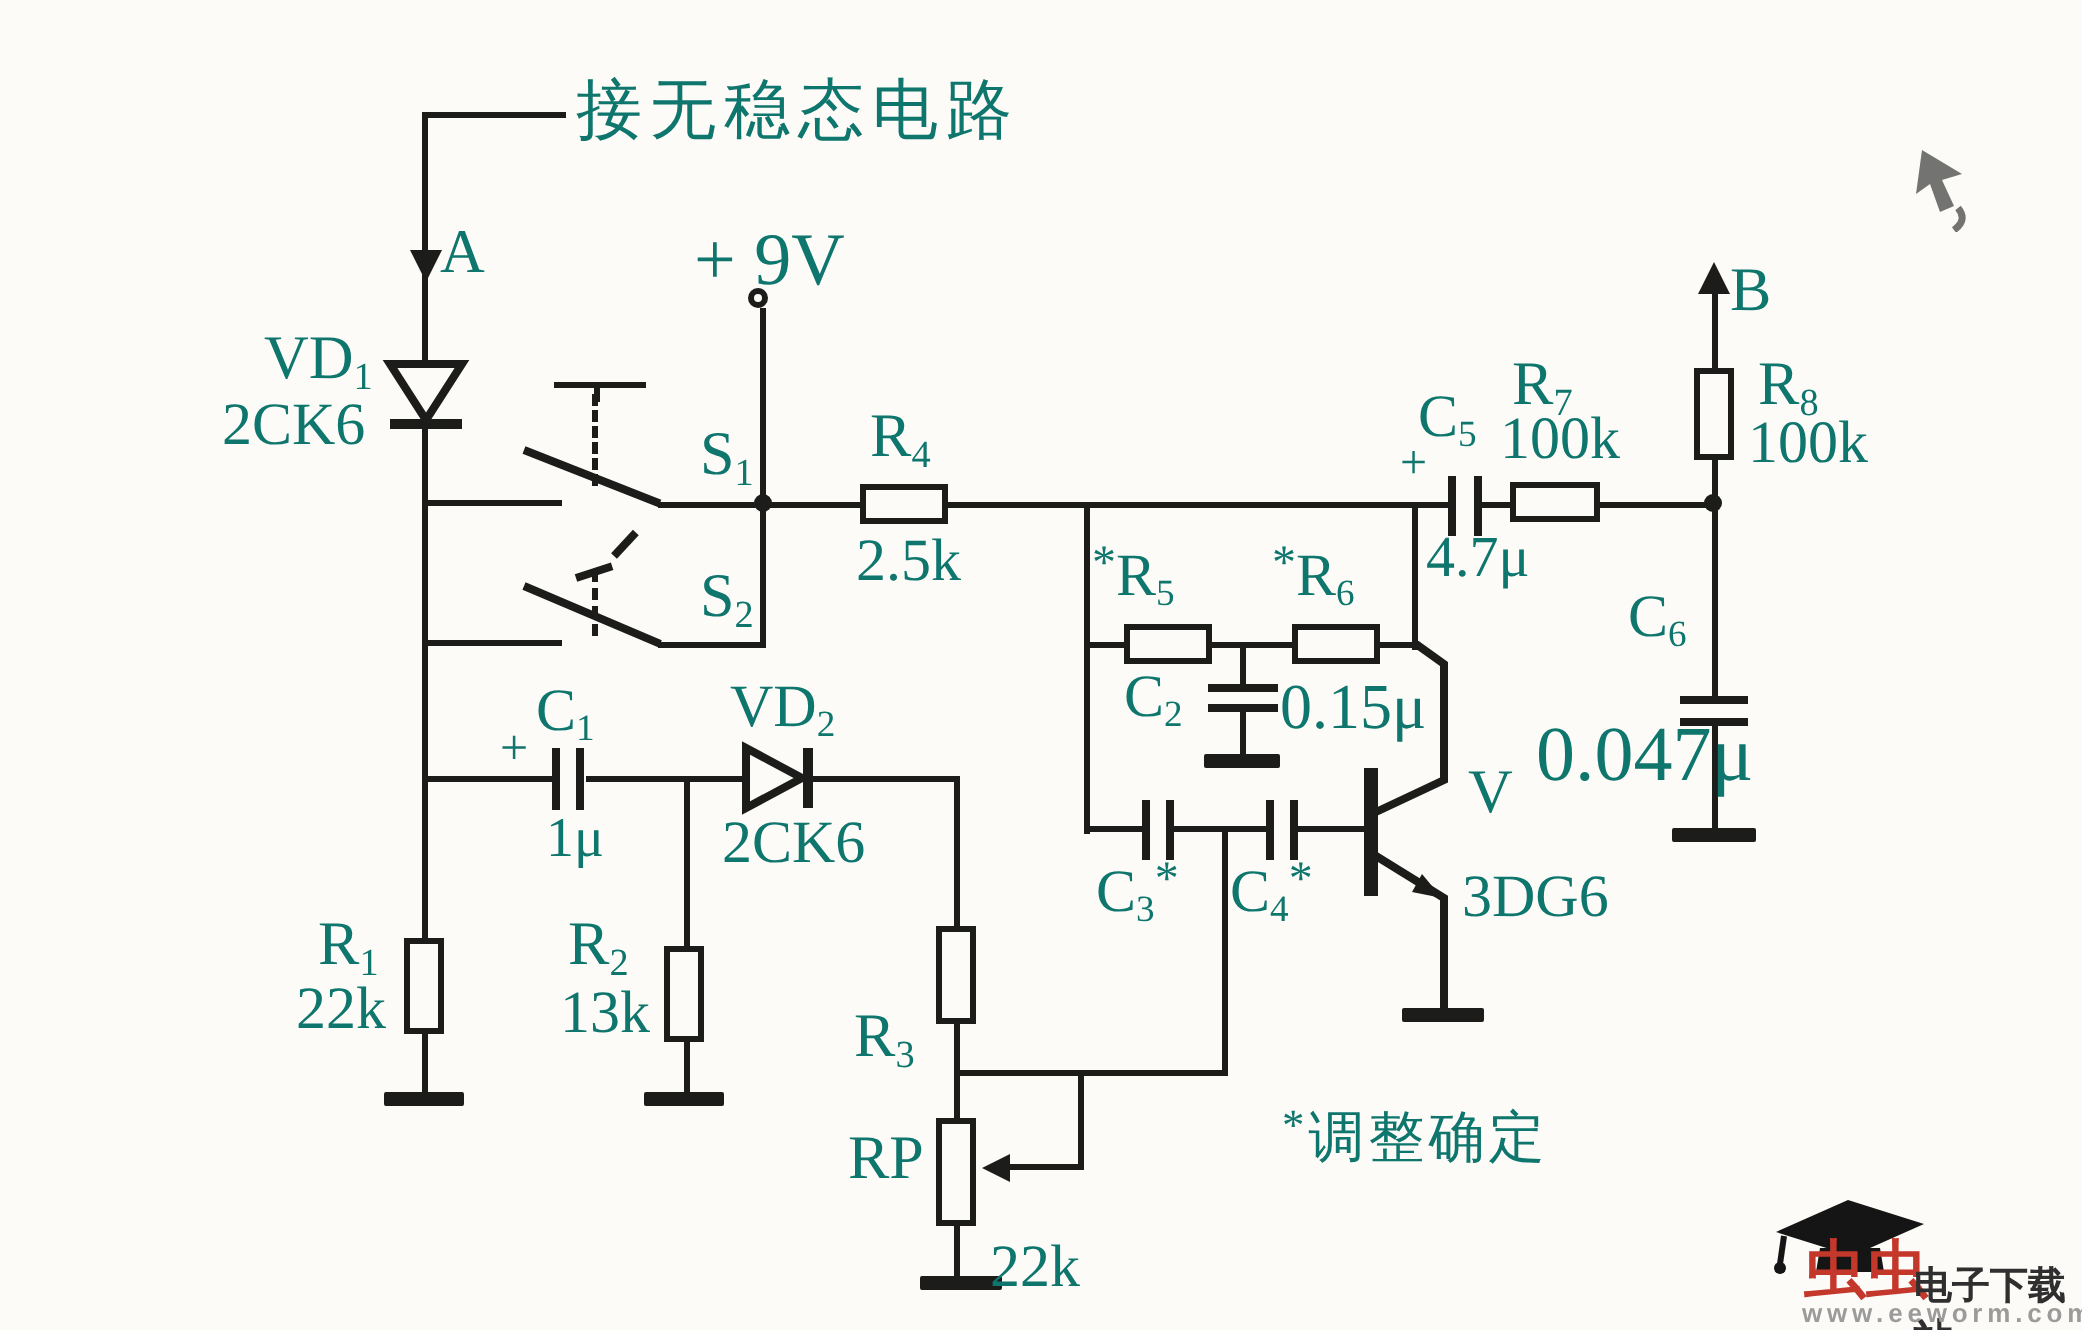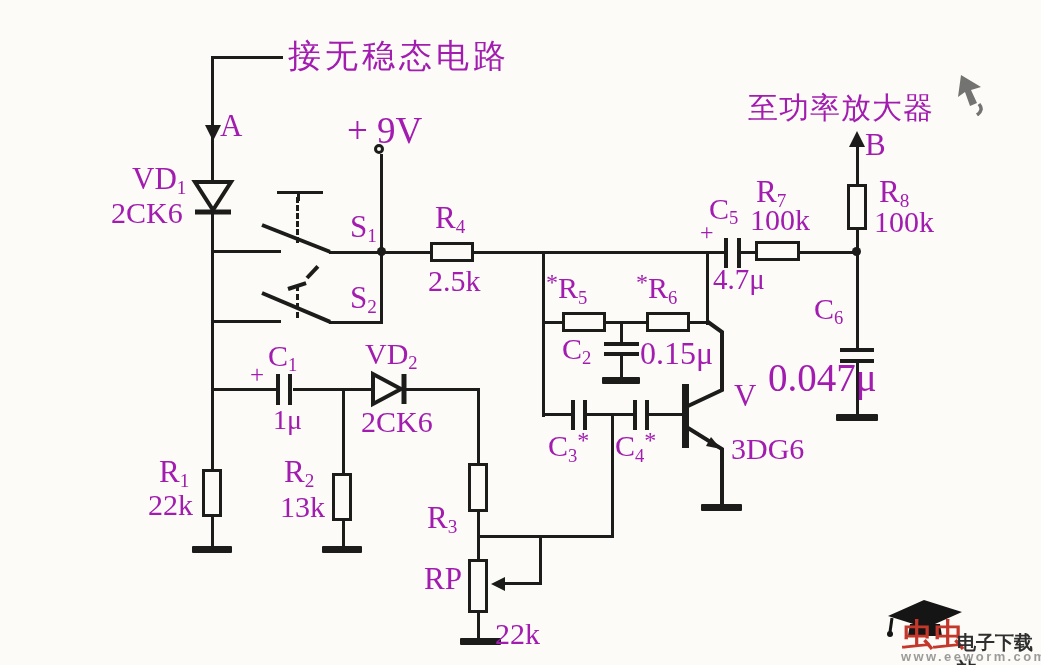--- a/index.html
+++ b/index.html
@@ -11,21 +11,21 @@
   .res{position:absolute;border:3px solid #1c1c1b;background:#fcfbf7;box-sizing:border-box;}
   .cpv{position:absolute;width:4px;background:#1c1c1b;}
   .cph{position:absolute;height:4px;background:#1c1c1b;}
   .gnd{position:absolute;height:7px;background:#1c1c1b;border-radius:1px;}
   .dot{position:absolute;width:9px;height:9px;border-radius:50%;background:#1c1c1b;}
   .blade{position:absolute;height:4px;background:#1c1c1b;transform-origin:0 50%;}
   .dash{position:absolute;width:0;border-left:3px dashed #1c1c1b;}
   .tri{position:absolute;width:0;height:0;}
   .term{position:absolute;width:10px;height:10px;border:3px solid #1c1c1b;border-radius:50%;
         background:#fcfbf7;box-sizing:border-box;}
-  .lbl{position:absolute;line-height:1;white-space:nowrap;color:#a21caf;}
+  .lbl{position:absolute;line-height:1;white-space:nowrap;color:#0f766e;}
   .sb{font-size:0.62em;vertical-align:-0.28em;}
   .c-star{font-size:0.8em;vertical-align:0.35em;}
   .wm-brand{position:absolute;font-weight:bold;color:#c4382c;
             font-family:"Liberation Sans","DejaVu Sans",sans-serif;}
   .wm-site{position:absolute;font-weight:bold;color:#2f2f2f;
            font-family:"Liberation Sans","DejaVu Sans",sans-serif;}
   .wm-url{position:absolute;font-weight:bold;color:#9b9b9b;letter-spacing:2.4px;
           font-family:"Liberation Sans","DejaVu Sans",sans-serif;}
 </style>
 </head>
@@ -133,21 +133,20 @@
     <polyline points="10,112 44,133 44,190" fill="none" stroke="#1c1c1b" stroke-width="4"></polyline>
     <polygon points="43,133 28,130 33,121" fill="#1c1c1b"></polygon>
   </svg>
 
   <svg style="position:absolute;left:953px;top:72px" width="36" height="44">
     <polygon points="8,3 28,15 18,18 24,31 17,34 12,20 5,25" fill="#5a5a5a" opacity="0.85"></polygon>
     <path d="M26,32 q5,6 -2,11" stroke="#5a5a5a" stroke-width="3.5" fill="none" opacity="0.85"></path>
   </svg>
 
   <span class="lbl" style="left:288px;top:40px;font-size:33px;letter-spacing:4px">接无稳态电路</span>
-  <span class="lbl" style="left:748px;top:93px;font-size:30px;letter-spacing:1px">至功率放大器</span>
   <span class="lbl" style="left:220px;top:110px;font-size:31px">A</span>
   <span class="lbl" style="left:865px;top:129px;font-size:31px">B</span>
   <span class="lbl" style="left:347px;top:112px;font-size:37px">+ 9V</span>
 
   <span class="lbl" style="left:132px;top:163px;font-size:31px"><span>VD</span><span class="sb">1</span></span>
   <span class="lbl" style="left:111px;top:198px;font-size:30px">2CK6</span>
 
   <span class="lbl" style="left:350px;top:211px;font-size:31px"><span>S</span><span class="sb">1</span></span>
   <span class="lbl" style="left:350px;top:282px;font-size:31px"><span>S</span><span class="sb">2</span></span>
 
@@ -190,20 +189,21 @@
 
   <span class="lbl" style="left:756px;top:176px;font-size:31px"><span>R</span><span class="sb">7</span></span>
   <span class="lbl" style="left:750px;top:205px;font-size:30px">100k</span>
 
   <span class="lbl" style="left:879px;top:176px;font-size:31px"><span>R</span><span class="sb">8</span></span>
   <span class="lbl" style="left:874px;top:207px;font-size:30px">100k</span>
 
   <span class="lbl" style="left:814px;top:294px;font-size:30px"><span>C</span><span class="sb">6</span></span>
   <span class="lbl" style="left:768px;top:358px;font-size:39px">0.047μ</span>
 
+  <span class="lbl" style="left:641px;top:552px;font-size:28px;letter-spacing:2px"><span class="c-star">*</span><span>调整确定</span></span>
 
   <svg style="position:absolute;left:884px;top:596px" width="82" height="48">
     <polygon points="4,20 40,4 78,16 42,32" fill="#151515"></polygon>
     <polygon points="26,28 56,28 58,40 24,40" fill="#151515"></polygon>
     <path d="M8,22 L6,36" stroke="#151515" stroke-width="3" fill="none"></path>
     <circle cx="6" cy="38" r="3" fill="#151515"></circle>
   </svg>
   <span class="wm-brand" style="left:902px;top:614px;font-size:31px">虫虫</span>
   <span class="wm-site" style="left:957px;top:630px;font-size:19px">电子下载站</span>
   <span class="wm-url" style="left:901px;top:649px;font-size:13px">www.eeworm.com</span>

